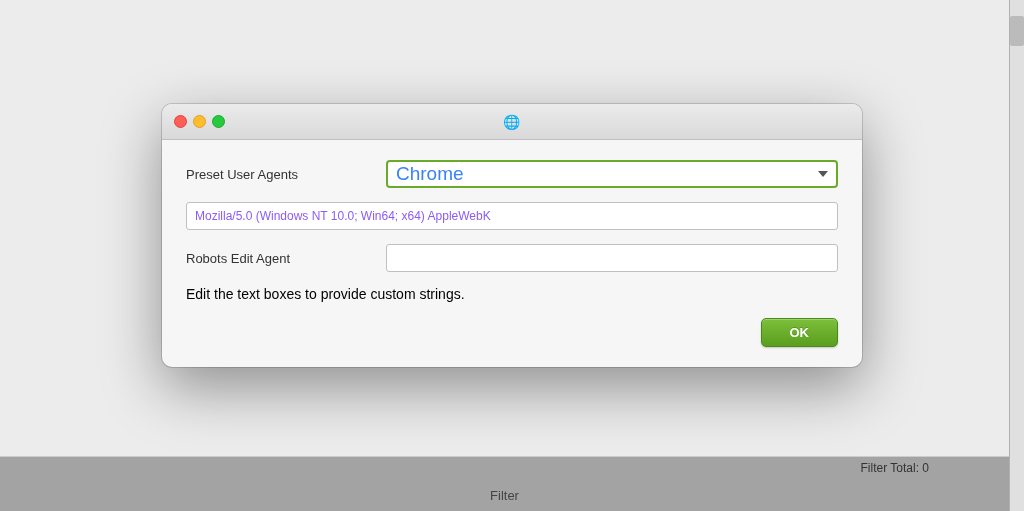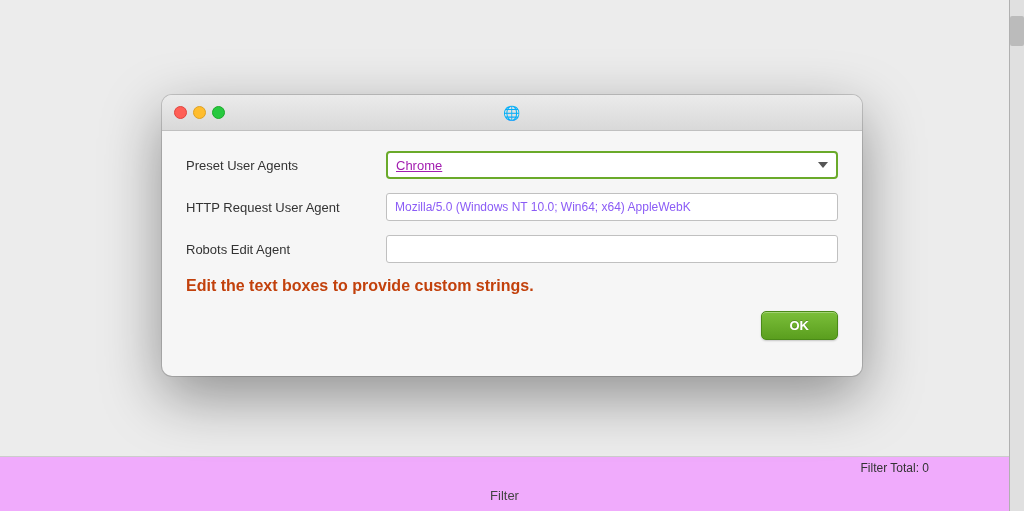--- a/index.html
+++ b/index.html
@@ -75,21 +75,21 @@
       display: flex;
       align-items: center;
       gap: 6px;
       font-size: 13px;
       font-weight: 600;
       color: #333;
     }
 
     
     .dialog-content {
-      padding: 20px 24px 32px 24px;
+      padding: 20px 24px 16px 24px;
     }
 
     .form-row {
       display: flex;
       align-items: center;
       margin-bottom: 14px;
     }
 
     .form-label {
       width: 200px;
@@ -111,23 +111,22 @@
       border-radius: 4px;
       display: flex;
       align-items: center;
       padding: 0 8px;
       cursor: pointer;
       position: relative;
     }
 
     .dropdown-value {
       flex: 1;
-      font-size: 13px;
-      color: #a21caf;
-      text-decoration: underline;
+      font-size: 19px;
+      color: #3b82f6;
     }
 
     .dropdown-arrow {
       width: 0;
       height: 0;
       border-left: 5px solid transparent;
       border-right: 5px solid transparent;
       border-top: 6px solid #555;
       margin-left: 6px;
     }
@@ -139,25 +138,24 @@
       background: white;
       border: 1px solid #c0c0c0;
       border-radius: 3px;
       padding: 0 8px;
       font-size: 12px;
       color: #8b5cf6;
       outline: none;
     }
 
     .help-text {
-      font-size: 16px;
-      color: #c2410c;
+      font-size: 14px;
+      color: #000000;
       margin-top: 4px;
       margin-bottom: 16px;
-      font-weight: bold;
     }
 
     
     .dialog-footer {
       display: flex;
       justify-content: flex-end;
       padding: 0 0 4px 0;
       margin-top: 8px;
     }
 
@@ -195,21 +193,21 @@
   </style>
 </head>
 <body>
 
 <div class="app-bg"></div>
 
 <div class="top-right-handle">
   <div class="top-right-handle-thumb"></div>
 </div>
 
-<div style="position:absolute;bottom:0;left:0;right:15px;height:55px;background:#f0abfc;border-top:1px solid #ccc;">
+<div style="position:absolute;bottom:0;left:0;right:15px;height:55px;background:#a3a3a3;border-top:1px solid #ccc;">
   <div style="position:absolute;top:4px;right:80px;font-size:12px;color:#333;">
     <span>Filter Total:</span>
     <span>0</span>
   </div>
   <div style="position:absolute;bottom:8px;left:50%;transform:translateX(-50%);font-size:13px;color:#444;">Filter</div>
 </div>
 
 <div class="modal-overlay">
   <div class="dialog">
 
@@ -230,21 +228,20 @@
         <label class="form-label">Preset User Agents</label>
         <div class="form-control">
           <div class="dropdown">
             <span class="dropdown-value">Chrome</span>
             <div class="dropdown-arrow"></div>
           </div>
         </div>
       </div>
 
       <div class="form-row">
-        <label class="form-label">HTTP Request User Agent</label>
         <div class="form-control">
           <input type="text" class="text-input" value="Mozilla/5.0 (Windows NT 10.0; Win64; x64) AppleWebK" style="">
         </div>
       </div>
 
       <div class="form-row">
         <label class="form-label">Robots Edit Agent</label>
         <div class="form-control">
           <input type="text" class="text-input" style="">
         </div>

